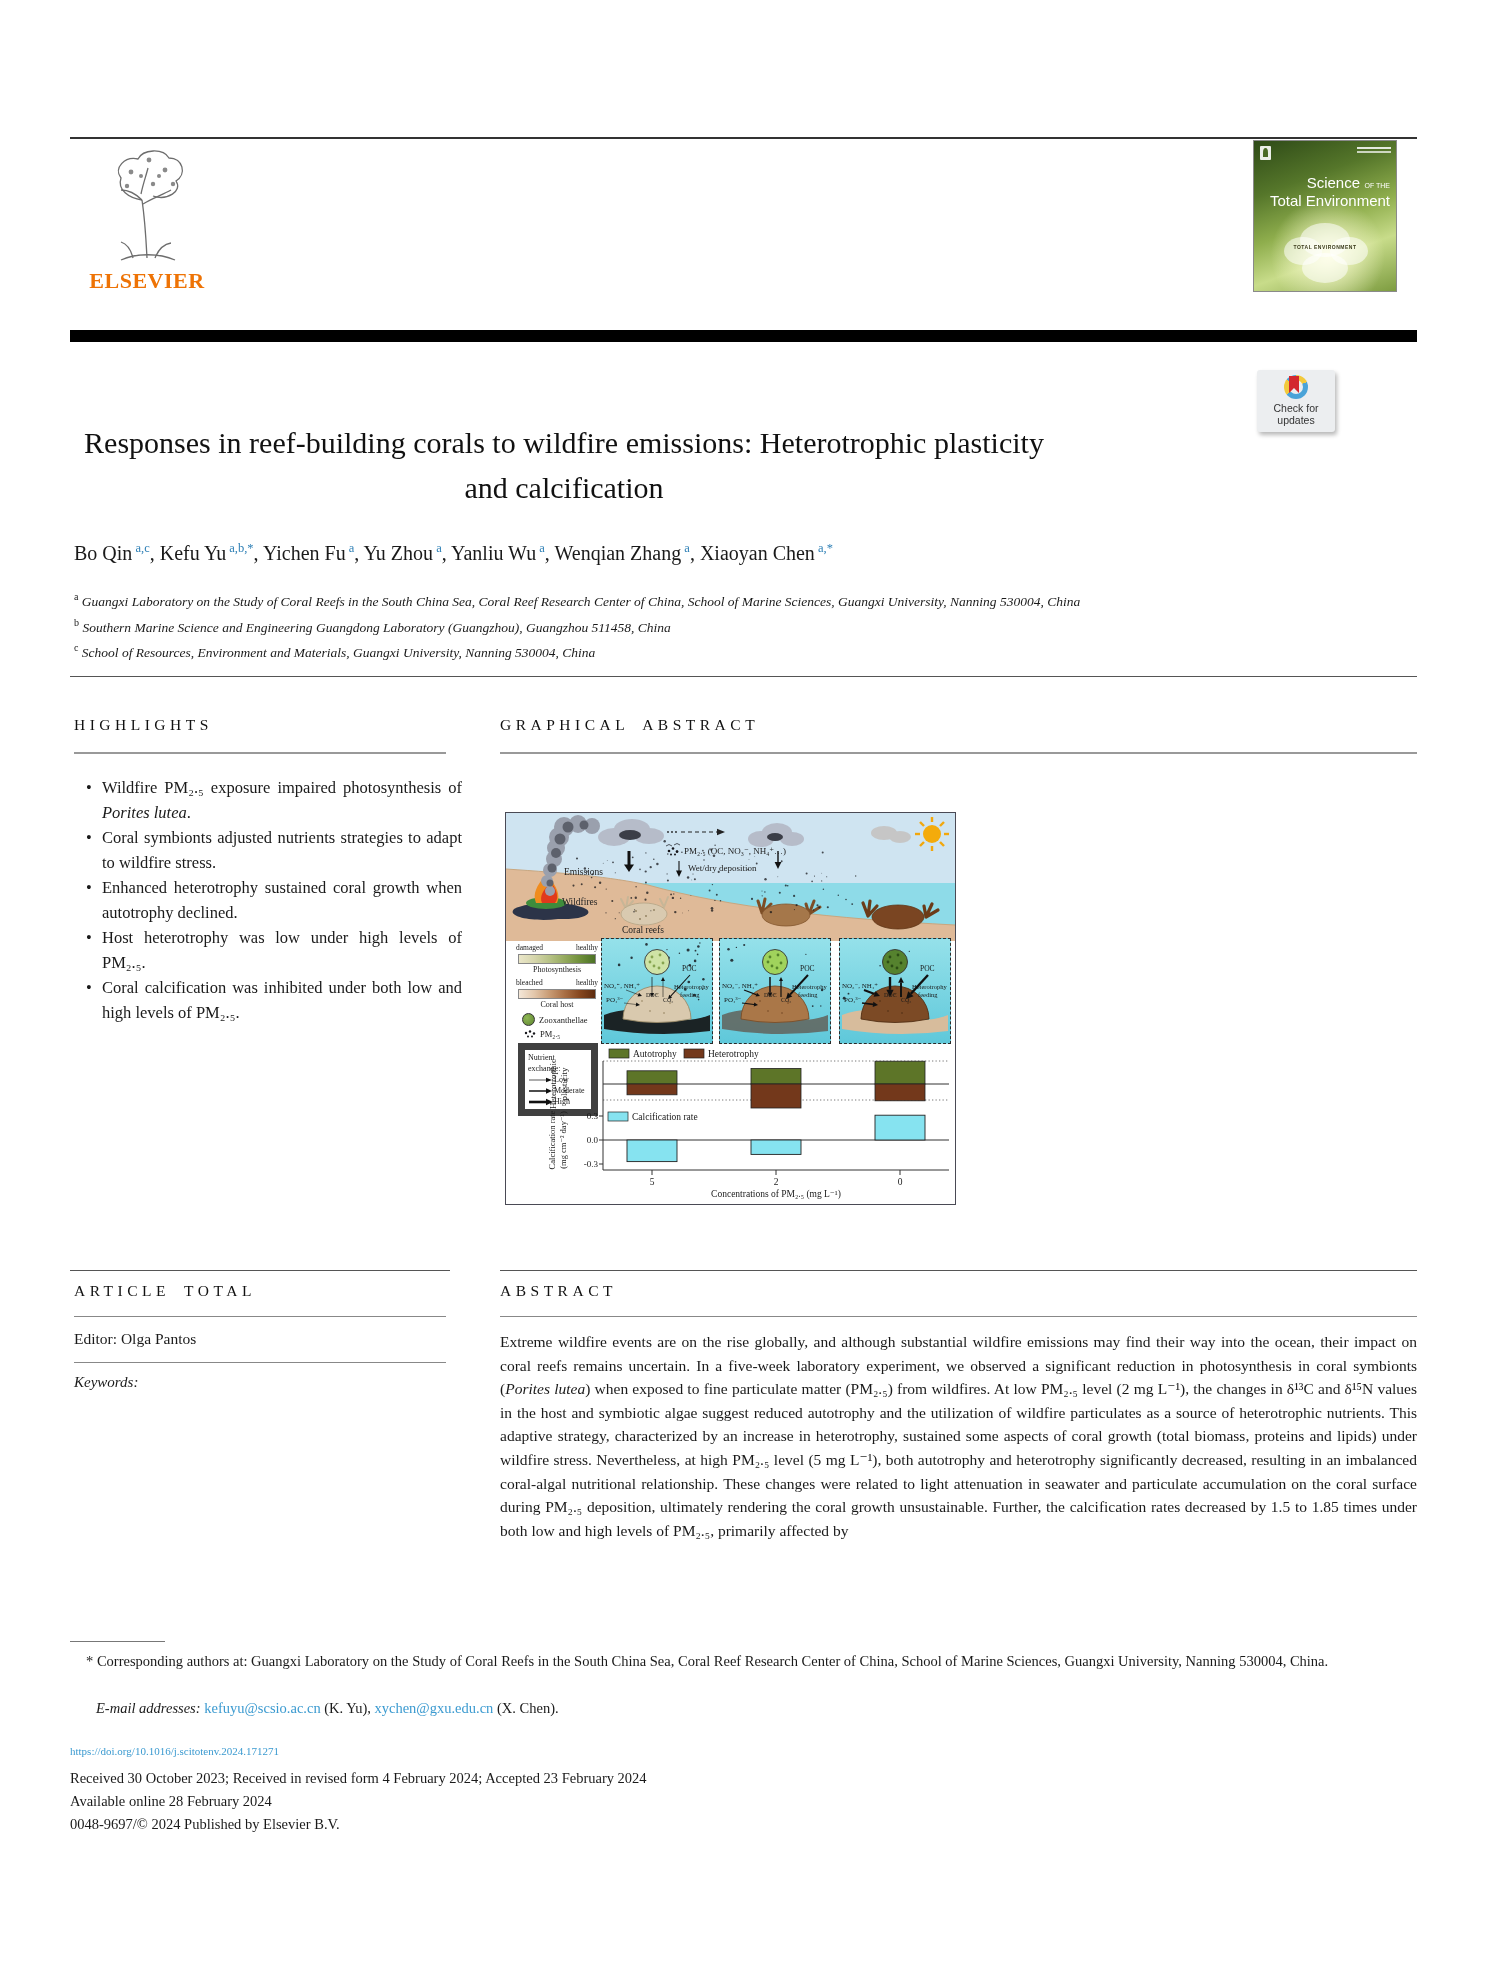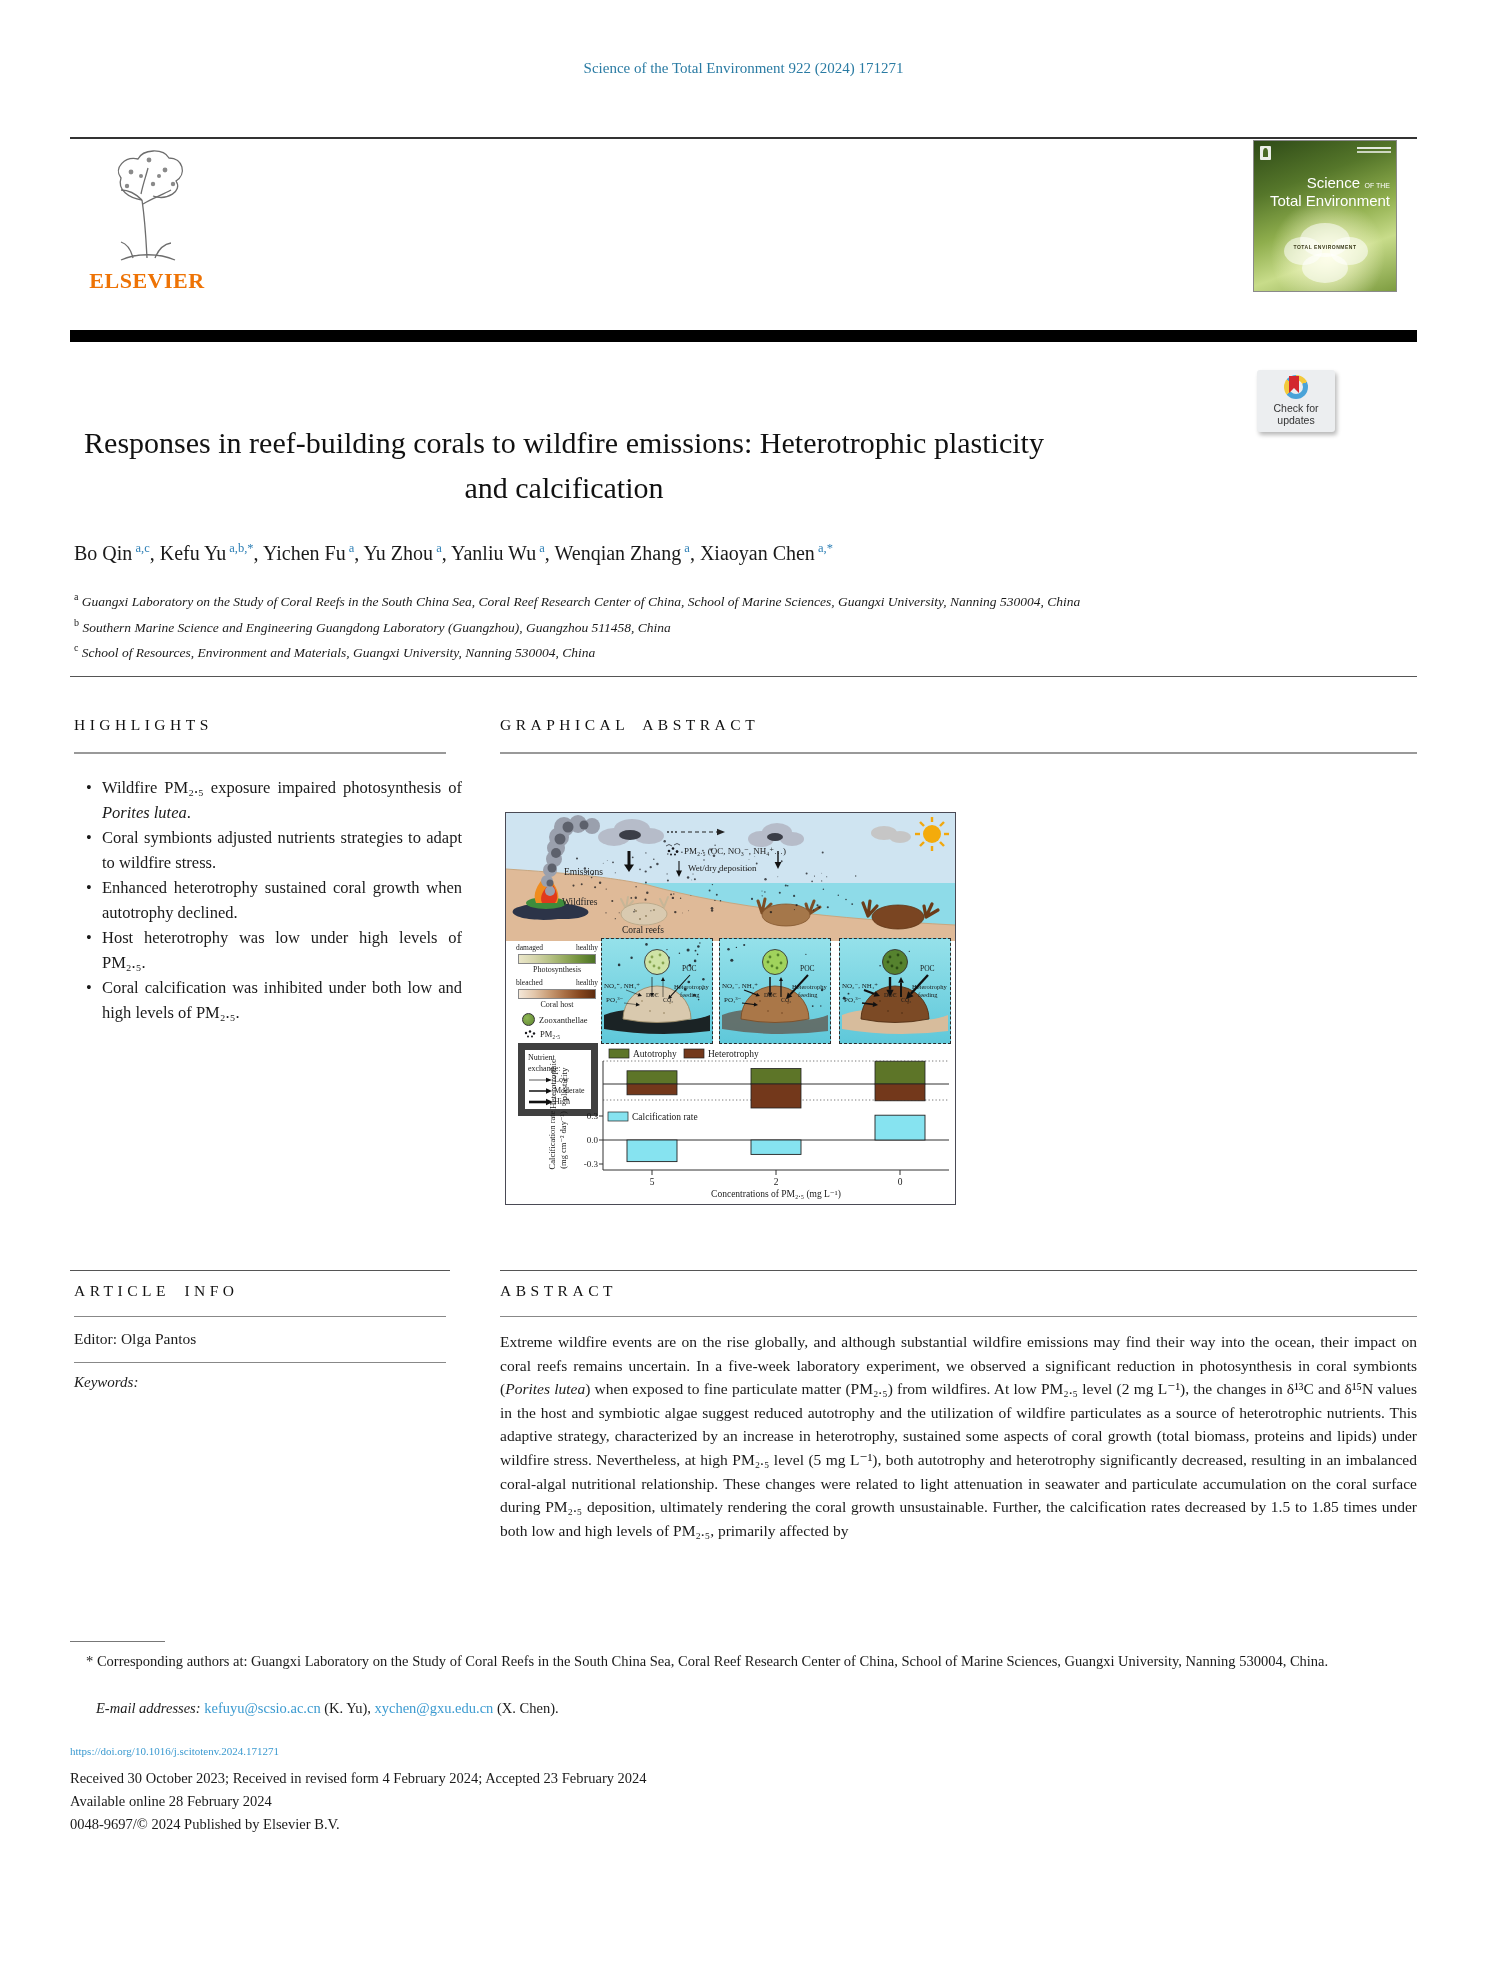--- a/index.html
+++ b/index.html
@@ -91,21 +91,20 @@
   .recv{left:70px;top:1770px;font-size:14.5px;}
   .avail{left:70px;top:1793px;font-size:14.5px;}
   .issn{left:70px;top:1816px;font-size:14.5px;}
   svg text{font-family:"Liberation Serif","DejaVu Serif",serif;}
 </style>
 </head>
 <body>
 
 <div class="page">
 
-  <div class="abs citation">Science of the Total Environment 922 (2024) 171271</div>
   <div class="abs rule top-rule"></div>
 
   <div class="abs logo-block">
     <svg width="112" height="118" viewBox="0 0 112 118">
       <g stroke="#6d6d6d" fill="none" stroke-width="1.3">
         <path d="M56,112 C55,92 54,74 51,54"></path>
         <path d="M51,54 C38,52 26,44 30,32 C22,22 34,10 47,13 C52,3 72,2 78,12 C92,12 96,28 85,35 C92,45 76,55 62,50"></path>
         <path d="M51,54 C44,47 37,44 30,44 M52,58 C62,52 71,49 80,44 M50,48 C52,38 55,30 57,22"></path>
         <path d="M30,114 C45,107 68,107 84,114"></path>
         <path d="M42,112 C40,104 36,98 30,96 M64,112 C68,102 74,98 80,97"></path>
@@ -625,21 +624,21 @@
         <text x="394" y="139" font-size="9.5" text-anchor="middle" fill="#1a1a1a">0</text>
         <text x="270" y="151" font-size="9.5" text-anchor="middle" fill="#1a1a1a">Concentrations of PM₂.₅ (mg L⁻¹)</text>
         <text x="49" y="94" font-size="8.5" text-anchor="middle" fill="#1a1a1a" transform="rotate(-90 49 94)">Calcification rate</text>
         <text x="60" y="94" font-size="8.5" text-anchor="middle" fill="#1a1a1a" transform="rotate(-90 60 94)">(mg cm⁻² day⁻¹)</text>
       </svg>
   </div>
 
   <div class="abs rule2l"></div>
   <div class="abs rule2r"></div>
 
-  <div class="abs sechead ai-head">ARTICLE INFO</div>
+  <div class="abs sechead ai-head">ARTICLE TOTAL</div>
   <div class="abs ai-rule1"></div>
   <div class="abs editor">Editor: Olga Pantos</div>
   <div class="abs ai-rule2"></div>
   <div class="abs kw-label">Keywords:</div>
 
   <div class="abs sechead ab-head">ABSTRACT</div>
   <div class="abs ab-rule"></div>
   <div class="abs abstract"><span>Extreme wildfire events are on the rise globally, and although substantial wildfire emissions may find their way into the ocean, their impact on coral reefs remains uncertain. In a five-week laboratory experiment, we observed a significant reduction in photosynthesis in coral symbionts (</span><i>Porites lutea</i><span>) when exposed to fine particulate matter (PM₂.₅) from wildfires. At low PM₂.₅ level (2 mg L⁻¹), the changes in δ¹³C and δ¹⁵N values in the host and symbiotic algae suggest reduced autotrophy and the utilization of wildfire particulates as a source of heterotrophic nutrients. This adaptive strategy, characterized by an increase in heterotrophy, sustained some aspects of coral growth (total biomass, proteins and lipids) under wildfire stress. Nevertheless, at high PM₂.₅ level (5 mg L⁻¹), both autotrophy and heterotrophy significantly decreased, resulting in an imbalanced coral-algal nutritional relationship. These changes were related to light attenuation in seawater and particulate accumulation on the coral surface during PM₂.₅ deposition, ultimately rendering the coral growth unsustainable. Further, the calcification rates decreased by 1.5 to 1.85 times under both low and high levels of PM₂.₅, primarily affected by</span></div>
 
   <div class="abs fn-rule"></div>

